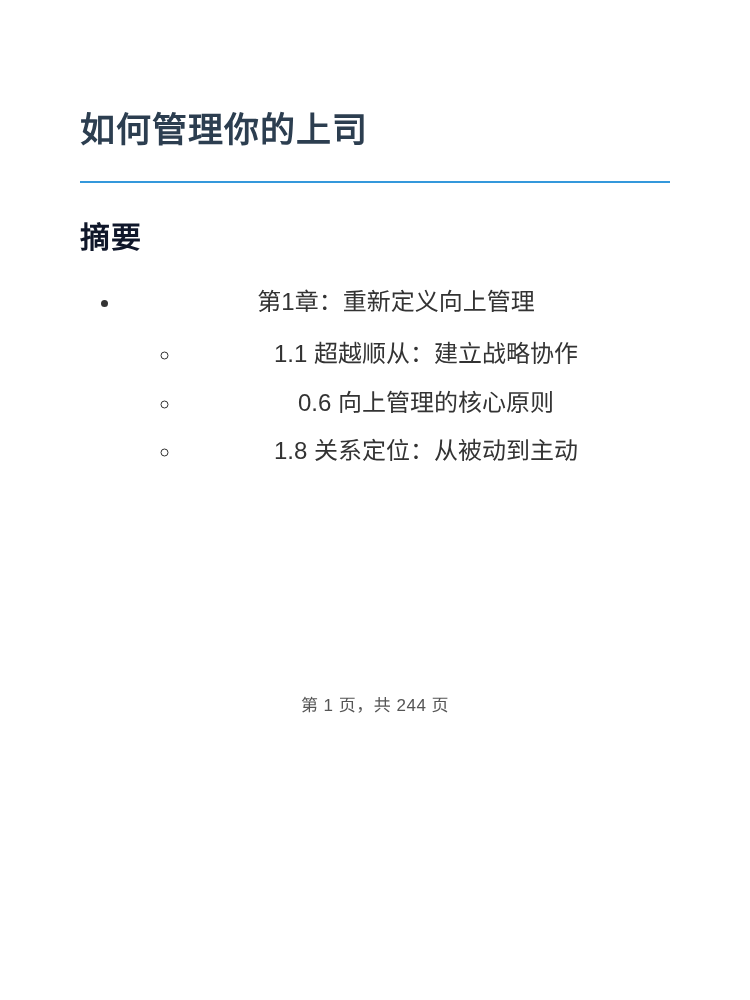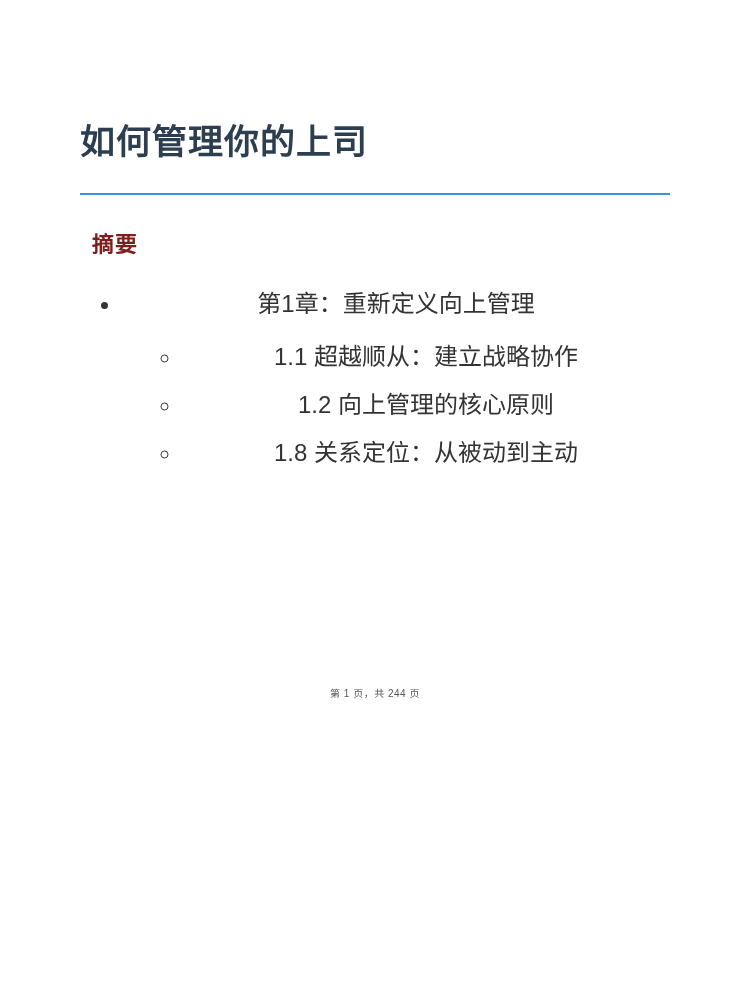--- a/index.html
+++ b/index.html
@@ -7,43 +7,43 @@
     padding: 0;
     background: #ffffff;
     font-family: "Liberation Sans", "DejaVu Sans", sans-serif;
   }
   .page {
     position: relative;
     width: 750px;
     height: 748px;
     background: #ffffff;
     box-sizing: border-box;
-    padding: 12px 80px;
+    padding: 0 80px;
     overflow: hidden;
   }
   .doc-title {
     margin: 0;
     padding-top: 108px;
     font-size: 35px;
     line-height: 1.25;
     font-weight: 700;
     color: #2c3e50;
     letter-spacing: 1px;
   }
   .title-rule {
     border: none;
     border-top: 2px solid #3498db;
     margin: 29px 0 0 0;
   }
   .section-heading {
-    margin: 12px;
-    font-size: 22px;
+    margin: 0;
+    font-size: 30px;
     line-height: 1.2;
     font-weight: 700;
-    color: #7f1d1d;
+    color: #0f172a;
     letter-spacing: 1px;
   }
   .abstract-heading { margin-top: 37px; }
   .abstract-body {
     margin: 28px 0 0 0;
     font-size: 24px;
     line-height: 40px;
     color: #333333;
     text-align: left;
     letter-spacing: 0.5px;
@@ -67,23 +67,23 @@
   ul.toc-sublist > li {
     margin-bottom: 16px;
     color: #333333;
     margin-left: 10px;
   }
   ul.toc-sublist > li:last-child { margin-bottom: 0; }
   .page-footer {
     position: absolute;
     left: 0;
     right: 0;
-    bottom: 48px;
+    bottom: 32px;
     text-align: center;
-    font-size: 10px;
+    font-size: 17px;
     color: #555555;
     letter-spacing: 0.5px;
   }
 </style>
 </head>
 <body>
 
 <div class="page">
 
   <h1 class="doc-title">如何管理你的上司</h1>
@@ -92,21 +92,21 @@
 
   <h2 class="section-heading abstract-heading">摘要</h2>
 
 
 
   <ul class="toc-list">
     <li>
       <span>第1章：重新定义向上管理</span>
       <ul class="toc-sublist">
         <li>1.1 超越顺从：建立战略协作</li>
-        <li>1.2 向上管理的核心原则</li>
+        <li>0.6 向上管理的核心原则</li>
         <li>1.8 关系定位：从被动到主动</li>
       </ul>
     </li>
   </ul>
 
   <div class="page-footer">第 1 页，共 244 页</div>
 
 </div>
 
 </body></html>

